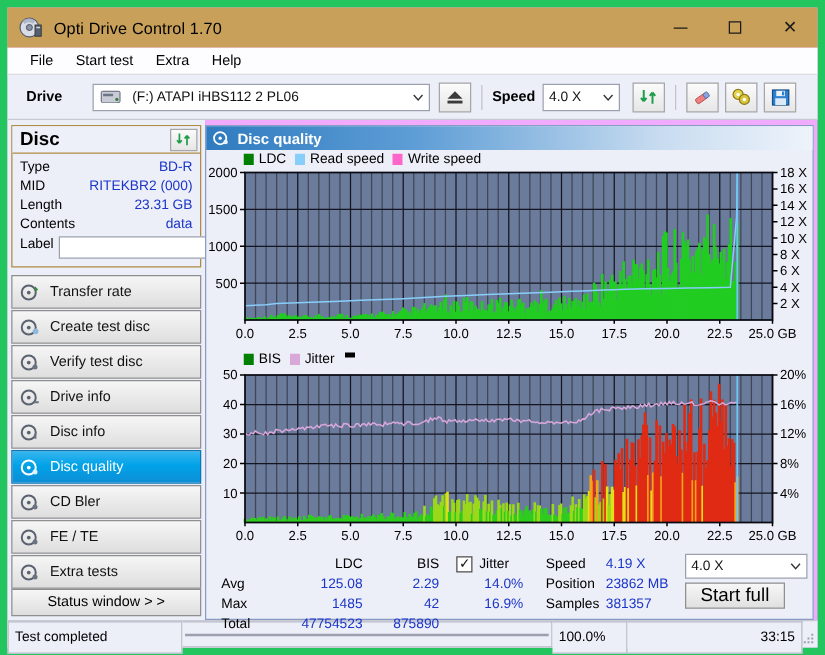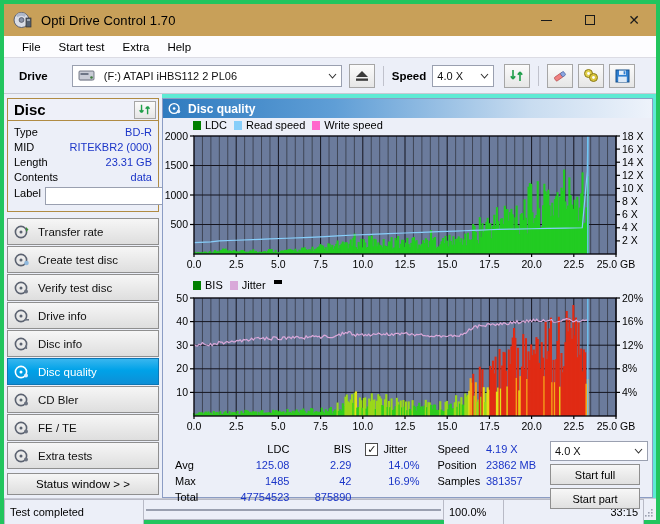--- a/index.html
+++ b/index.html
@@ -6,22 +6,22 @@
   html, body { margin:0; padding:0; }
   body {
     width:660px; height:524px;
     font-family: "Liberation Sans", sans-serif;
     font-size: 11px;
     background:#eceff8;
     overflow:hidden;
   }
   .window {
     width:660px; height:524px;
-    background:#5eead4;
-    border:4px solid #22c55e;
+    background:#f0abfc;
+    border:6px solid #22c55e;
     position:relative;
     display:flex; flex-direction:column;
   }
   
   .titlebar {
     height:32px; background:#c8a059;
     display:flex; align-items:center;
     flex:0 0 32px;
     position:relative;
   }
@@ -140,22 +140,22 @@
   .sc-lbl { color:#000; }
   .sc-val { color:#1b35c8; }
   .statrow { height:16px; display:flex; align-items:center; }
   .chk {
     width:13px; height:13px; border:1px solid #4a4a4a; background:#fff;
     display:flex; align-items:center; justify-content:center;
     font-size:11px; color:#111; line-height:1;
   }
   .act-btn {
     height:21px; border:1px solid #8f8f8f; background:linear-gradient(#f7f7f7,#e0e0e0);
-    display:flex; align-items:center; justify-content:center; font-size:11px;
-    width:90px;
+    display:flex; align-items:center; justify-content:center; font-size:15px;
+    width:80px;
   }
   
   .statusbar {
     flex:0 0 22px; height:22px; display:flex; align-items:stretch;
     background:#eceff8; border-top:1px solid #c7c9d4;
   }
   .sb-cell {
     border:1px solid #b8bac6; border-left:none; display:flex; align-items:center;
     font-size:11px; padding:12px 5px; background:#eceff8;
   }
@@ -1301,21 +1301,20 @@
         <div class="col" style="margin-left:4px;gap:3px">
           <div class="combo" style="width:98px;height:20px">
             <span class="cbtext">4.0 X</span>
             <span class="cbarrow">
               <svg width="9" height="6" viewBox="0 0 9 6">
                   <path d="M1 1 L4.5 5 L8 1" fill="none" stroke="#333" stroke-width="1.1"></path>
                 </svg>
             </span>
           </div>
           <div class="act-btn">Start full</div>
-          <div class="act-btn">Start part</div>
         </div>
       </div>
 
     </div>
   </div>
 
   <div class="statusbar">
     <div class="sb-cell sb-first" style="width:140px">Test completed</div>
     <div class="sb-cell" style="flex:1 1 auto;padding:0">
       <div class="progress-outer">

